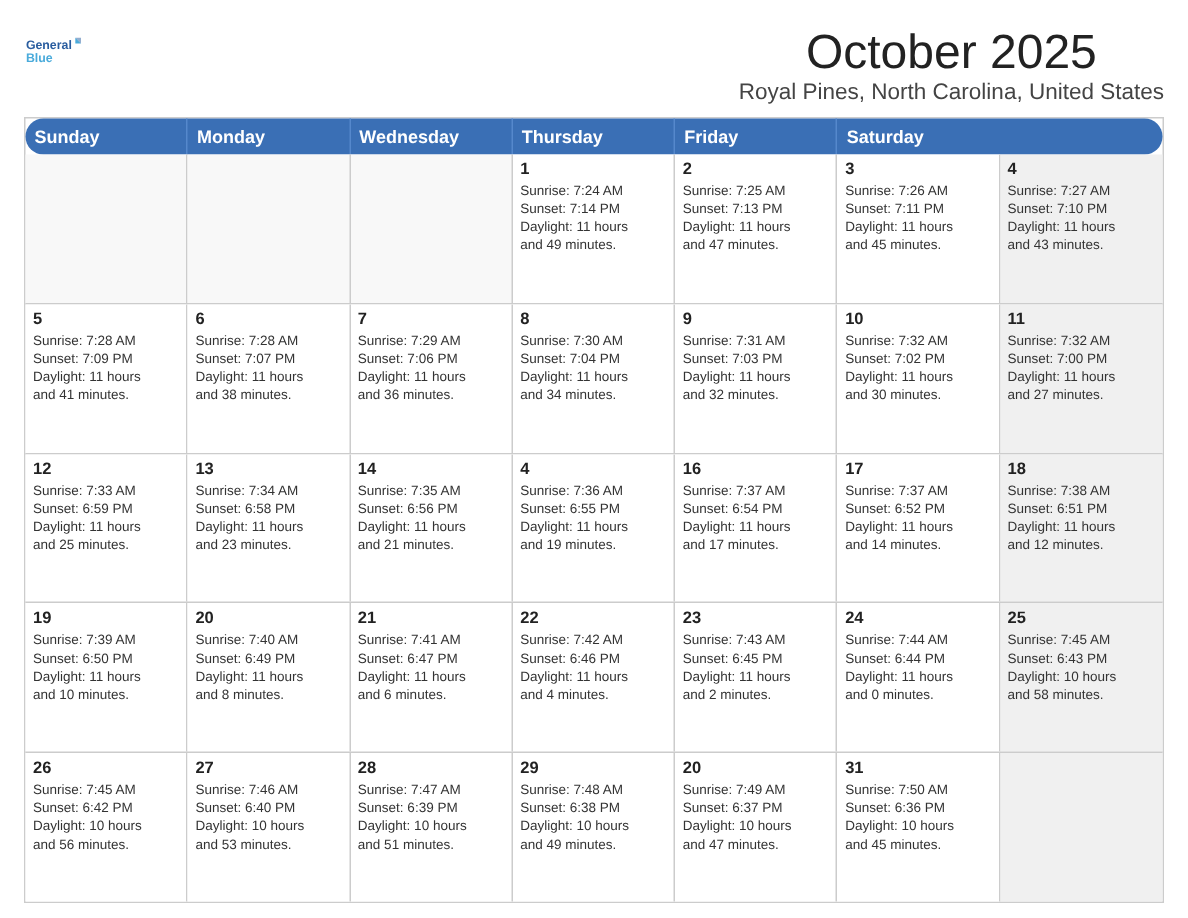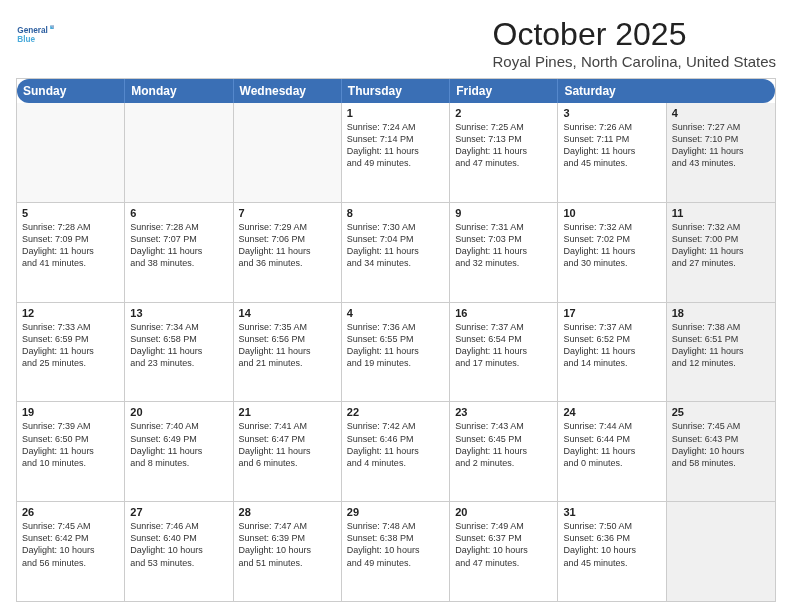--- a/index.html
+++ b/index.html
@@ -22,21 +22,21 @@
       justify-content: space-between;
       align-items: flex-start;
       margin-bottom: 8px;
     }
     .logo {
       display: flex;
       align-items: center;
       gap: 4px;
     }
     .title-block {
-      text-align: left;
+      text-align: center;
     }
     .month-title {
       font-size: 32px;
       font-weight: normal;
       color: #222;
     }
     .location {
       font-size: 15px;
       color: #444;
     }

